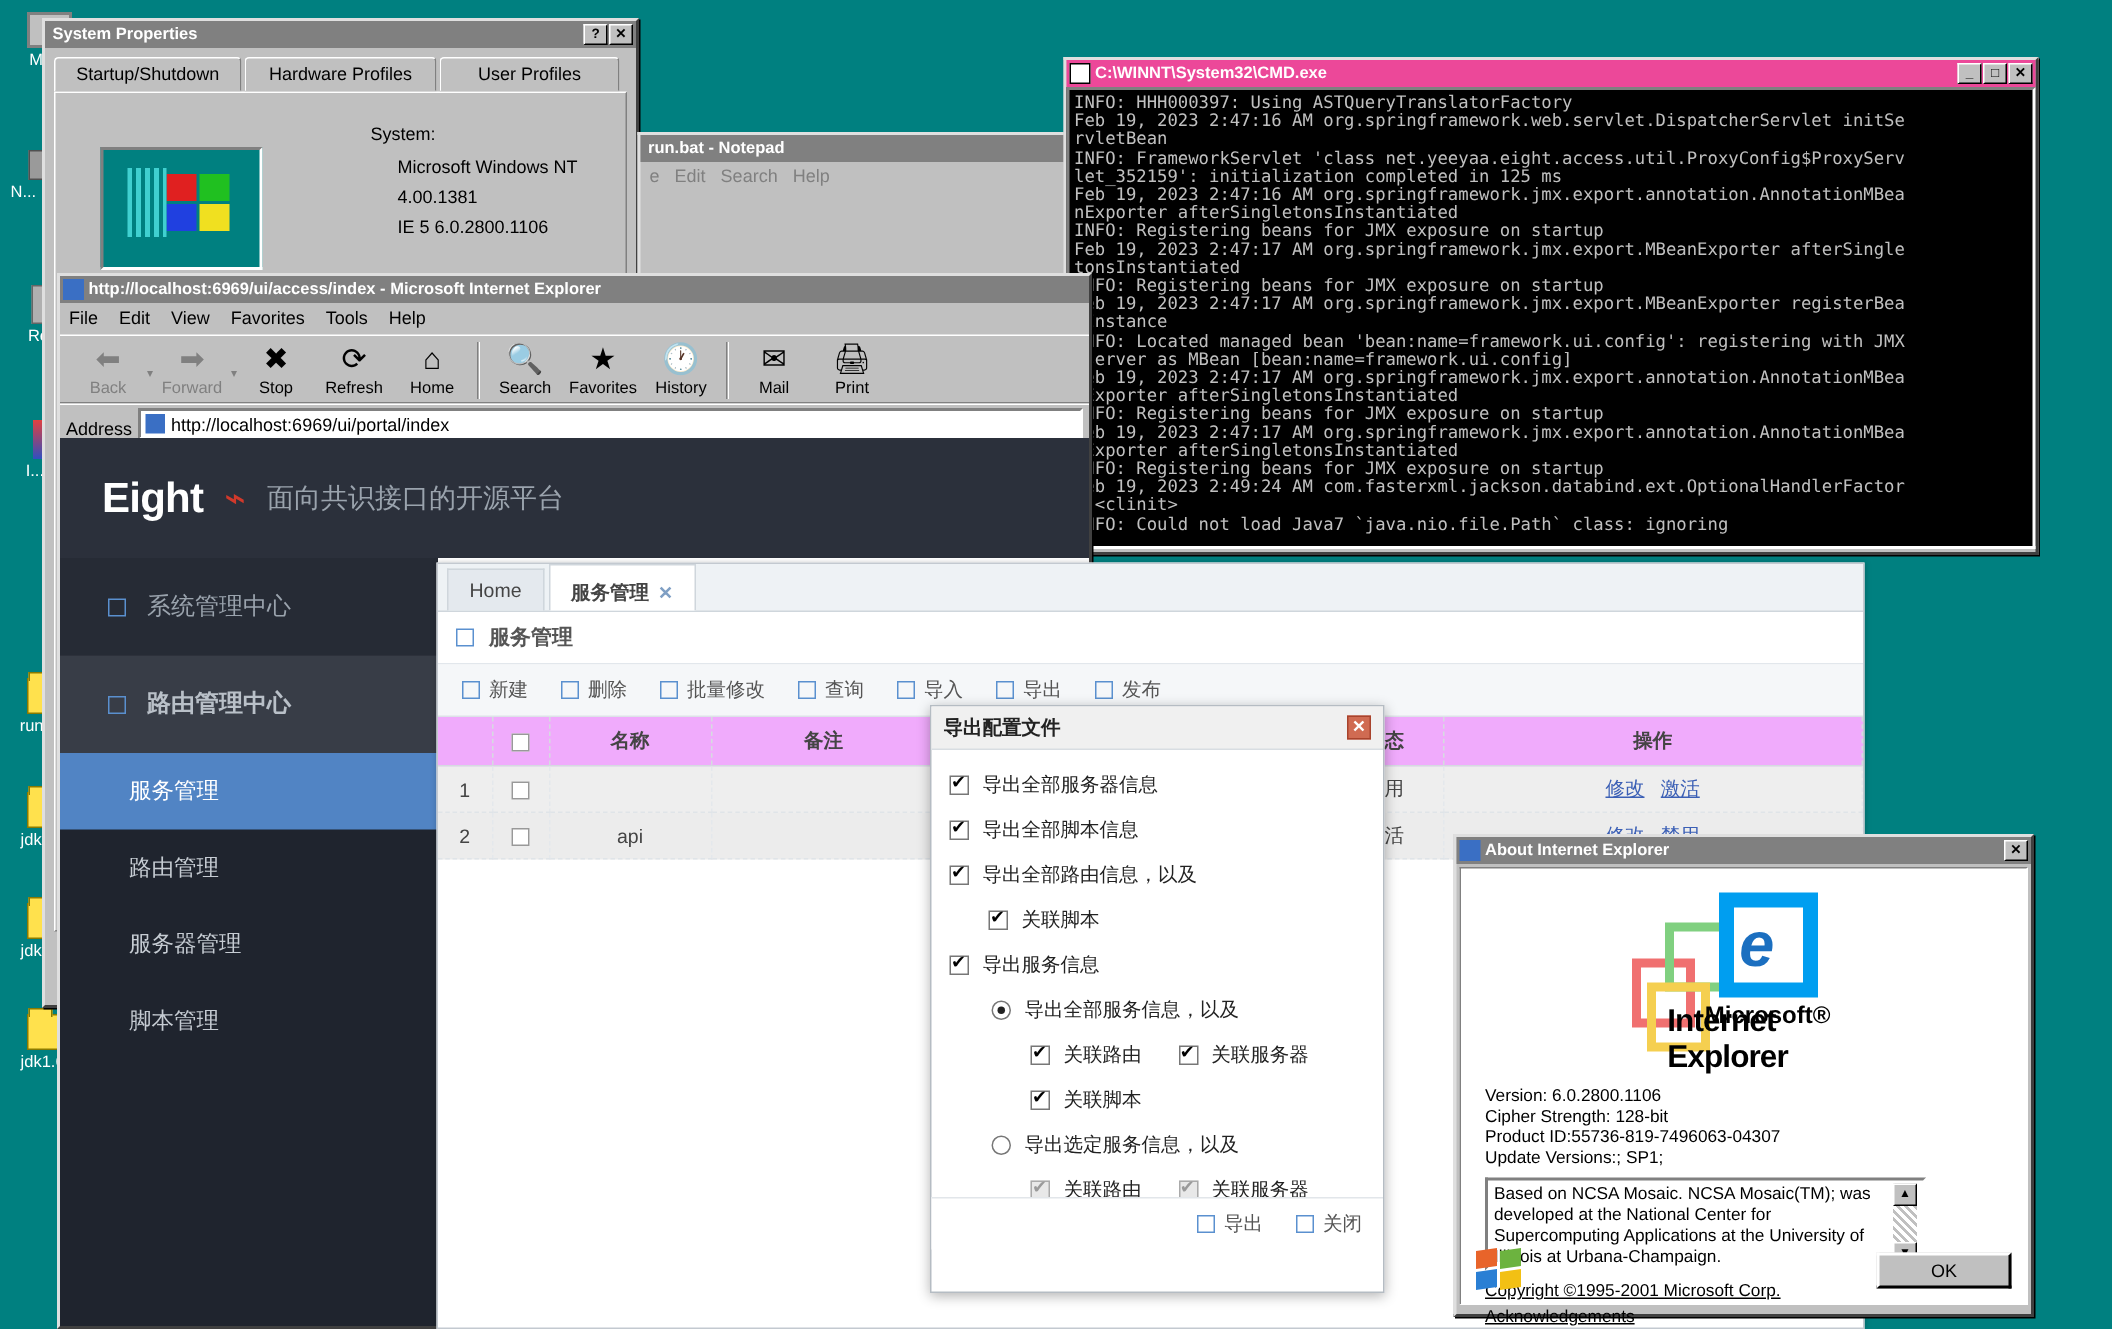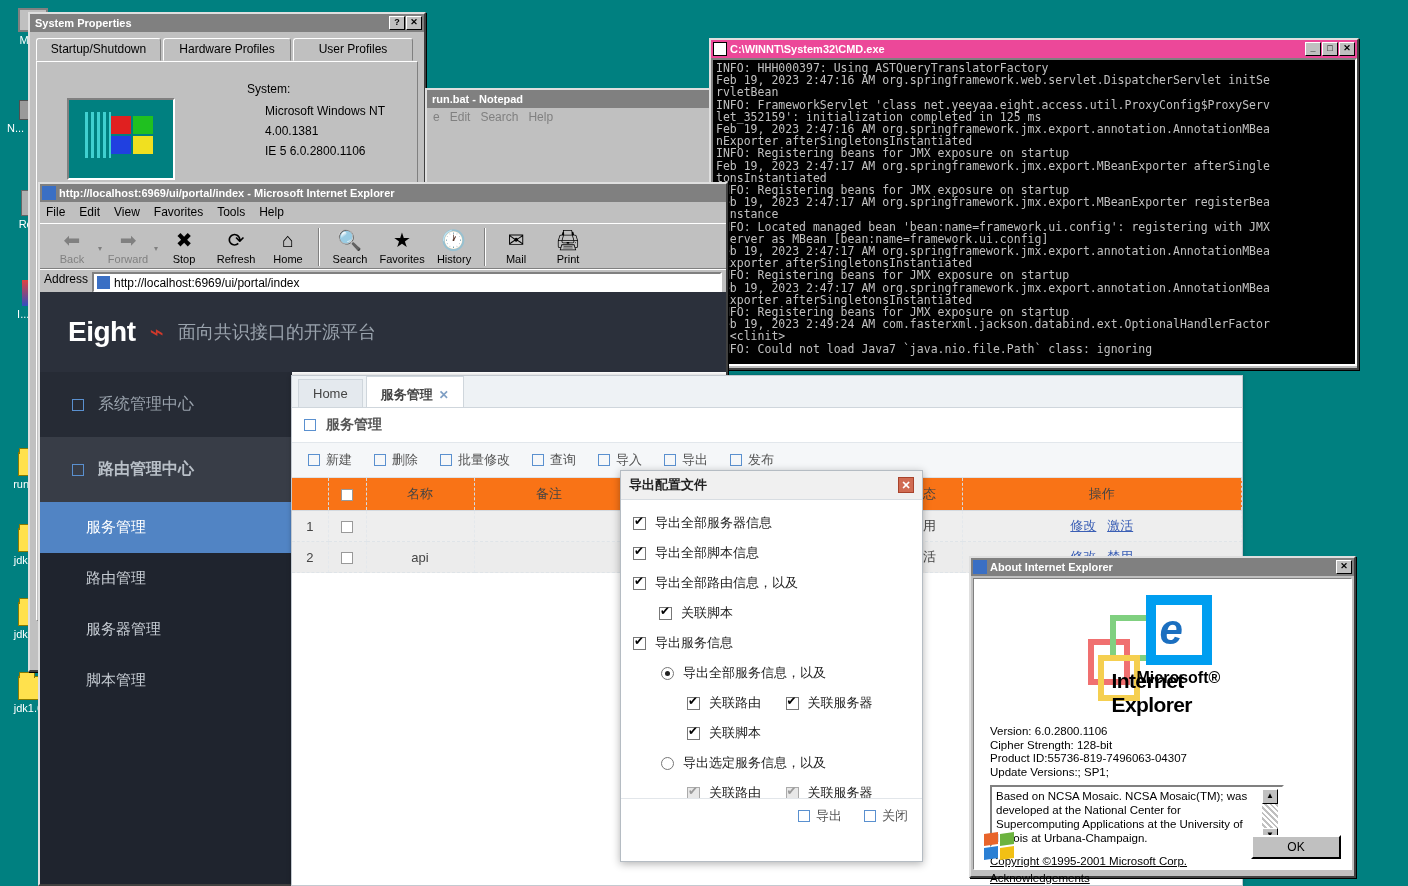--- a/index.html
+++ b/index.html
@@ -79,21 +79,21 @@
                 border-bottom:1px solid #c0c0c0; }
   .ie-menubar span { cursor: default; }
   .ie-toolbar {
     display:flex; align-items:flex-start; padding: 4px 4px 2px 6px; gap: 0px;
     border-top:1px solid #fff; border-bottom:1px solid #808080; height: 46px;
   }
   .tb-item { width: 52px; text-align:center; font-size:11px; color:#000; }
   .tb-item.dis { color: #808080; }
   .tb-item .ic { display:block; height:24px; margin-bottom:1px; font-size:20px; line-height:24px; }
   .tb-sep { width:2px; height:38px; border-left:1px solid #808080; border-right:1px solid #fff; margin: 0 4px;}
-  .addrbar { display:flex; align-items:flex-start; padding: 2px 4px; font-size:12px; gap:4px;
+  .addrbar { display:flex; align-items:flex-end; padding: 2px 4px; font-size:12px; gap:4px;
              border-top:1px solid #fff; }
   .addr-input {
     flex:1; background:#fff; border:2px solid; border-color:#808080 #fff #fff #808080;
     padding: 2px 3px; font-size: 12px; display:flex; align-items:center; gap:4px; height:21px;
   }
 
   
   .portal { position:absolute; left:0; top:0; right:0; bottom:0; background:#fff; overflow:hidden; }
   .portal-header {
     background:#2b303b; height:80px; display:flex; align-items:center; padding-left:28px; gap:14px;
@@ -122,21 +122,21 @@
              border:1px solid #cfd6dc; border-bottom:none; margin-right:3px; margin-top:3px; }
   .app-tab.sel { background:#fff; font-weight:bold; margin-top:0; padding-top:9px; }
   .app-tab .x { color:#7f9fc4; margin-left:6px; font-size:12px; }
   .app-title { padding:8px 12px; font-weight:bold; color:#555; font-size:14px;
                border-bottom:1px solid #e2e7ec; display:flex; gap:10px; align-items:center;}
   .app-toolbar { display:flex; gap:22px; padding:8px 16px; background:#f5f7f9;
                  border-bottom:1px solid #dde3e8; color:#555; font-size:13px; }
   .app-toolbar span.lk { display:flex; align-items:center; gap:6px; }
   table.grid { width:100%; border-collapse:collapse; font-size:13px; }
   table.grid th {
-    background:#f97316; font-weight:normal; color:#444; padding:7px 4px;
+    background:#f0abfc; font-weight:bold; color:#444; padding:7px 4px;
     border-bottom:1px solid #d4dae0; border-right:1px dashed #d6dbe0;
   }
   table.grid td { padding:6px 4px; text-align:center; border-bottom:1px dashed #dfe4e8;
                   border-right:1px dashed #e4e8ec; background:#ececec; color:#444; }
   table.grid tr.r1 td { background:#eeeeee; }
   .cb { display:inline-block; width:12px; height:12px; border:1px solid #999; background:#fff; vertical-align:middle;}
   .lnk { color:#3b5fb5; text-decoration:underline; cursor:pointer; }
 
   
   #exportdlg {
@@ -305,21 +305,21 @@
 nExporter afterSingletonsInstantiated
 INFO: Registering beans for JMX exposure on startup
 Feb 19, 2023 2:49:24 AM com.fasterxml.jackson.databind.ext.OptionalHandlerFactor
 y &lt;clinit&gt;
 INFO: Could not load Java7 `java.nio.file.Path` class: ignoring</div>
 </div>
 
 <div class="win" id="iewin">
   <div class="titlebar inactive">
     <span style="width:14px;height:14px;background:#3a6fc4;display:inline-block;"></span>
-    <span class="tb-text">http://localhost:6969/ui/portal/index - Microsoft Internet Explorer</span>
+    <span class="tb-text">http://localhost:6969/ui/access/index - Microsoft Internet Explorer</span>
   </div>
   <div class="ie-menubar">
     <span>File</span>
     <span>Edit</span>
     <span>View</span>
     <span>Favorites</span>
     <span>Tools</span>
     <span>Help</span>
   </div>
   <div class="ie-toolbar">

